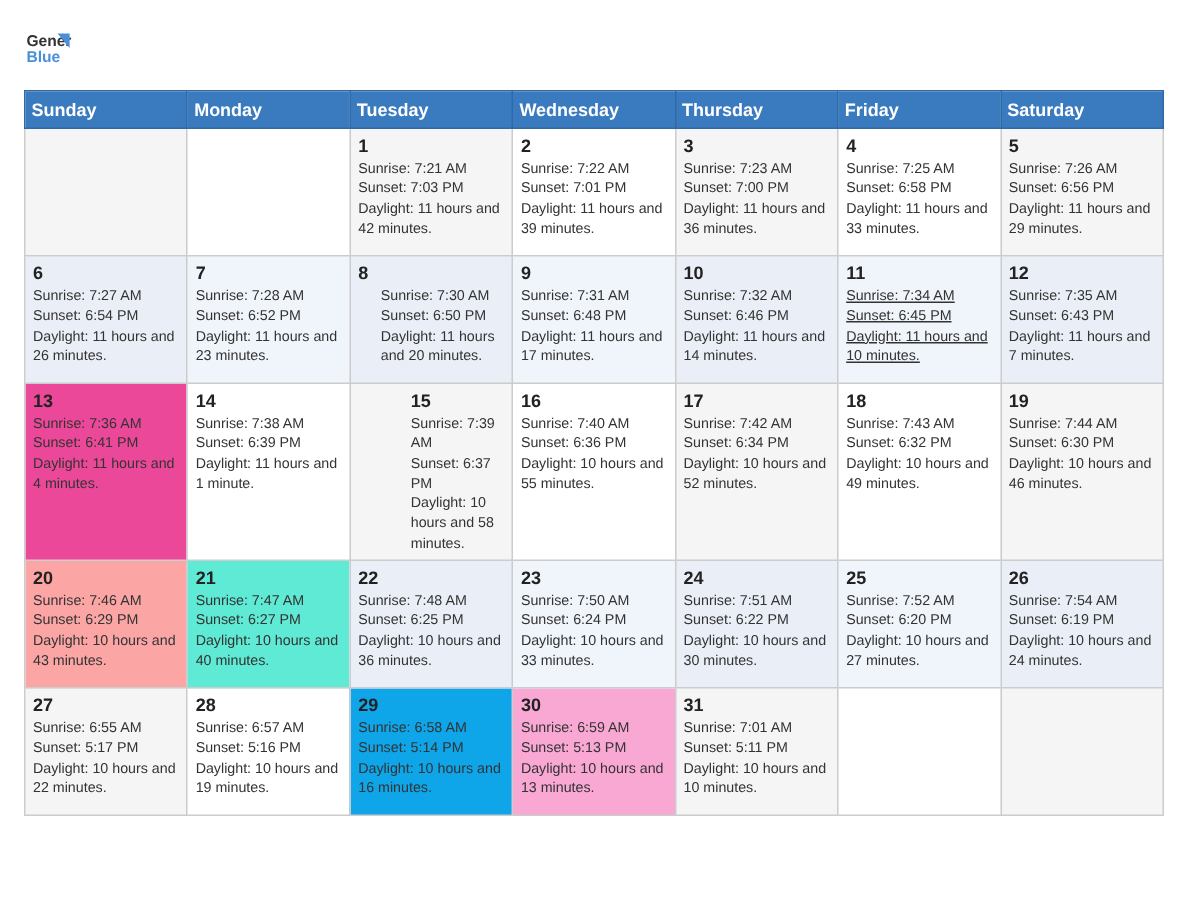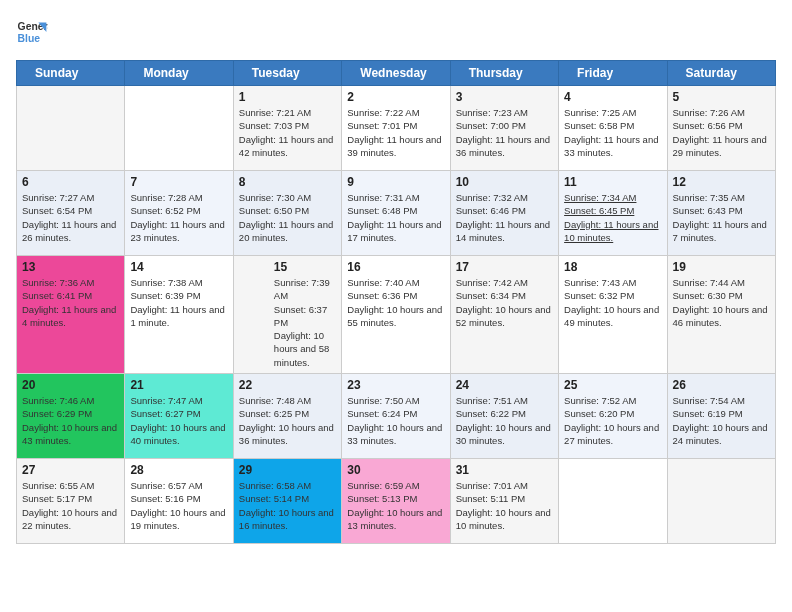--- a/index.html
+++ b/index.html
@@ -40,21 +40,21 @@
     table {
       width: 100%;
       border-collapse: collapse;
       table-layout: fixed;
     }
     th {
       background-color: #3a7abf;
       color: white;
       font-size: 12px;
       font-weight: bold;
-      padding: 5px 18px;
+      padding: 5px 4px;
       text-align: left;
       border: 1px solid #2e6aa8;
     }
     td {
       border: 1px solid #ccc;
       vertical-align: top;
       padding: 4px 5px;
       font-size: 10px;
       color: #333;
       height: 85px;
@@ -160,21 +160,21 @@
 Daylight: 11 hours and 26 minutes.</div>
         </td>
         <td style="background-color: rgb(240, 244, 251);">
           <span class="day-num">7</span>
           <div class="day-info" style="white-space: pre-line;">Sunrise: 7:28 AM
 Sunset: 6:52 PM
 Daylight: 11 hours and 23 minutes.</div>
         </td>
         <td style="background-color: rgb(234, 239, 247);">
           <span class="day-num">8</span>
-          <div class="day-info" style="white-space: pre-line;">Sunrise: 7:30 AM
+          <div class="day-info" style="white-space: pre-line; margin-left: 15px;">Sunrise: 7:30 AM
 Sunset: 6:50 PM
 Daylight: 11 hours and 20 minutes.</div>
         </td>
         <td style="background-color: rgb(240, 244, 251);">
           <span class="day-num">9</span>
           <div class="day-info" style="white-space: pre-line;">Sunrise: 7:31 AM
 Sunset: 6:48 PM
 Daylight: 11 hours and 17 minutes.</div>
         </td>
         <td style="background-color: rgb(234, 239, 247);">
@@ -234,21 +234,21 @@
 Daylight: 10 hours and 49 minutes.</div>
         </td>
         <td style="background-color: rgb(245, 245, 245);">
           <span class="day-num">19</span>
           <div class="day-info" style="white-space: pre-line;">Sunrise: 7:44 AM
 Sunset: 6:30 PM
 Daylight: 10 hours and 46 minutes.</div>
         </td>
       </tr>
       <tr>
-        <td style="background-color: #22c55e;">
+        <td style="background-color: #fca5a5;">
           <span class="day-num">20</span>
           <div class="day-info" style="white-space: pre-line;">Sunrise: 7:46 AM
 Sunset: 6:29 PM
 Daylight: 10 hours and 43 minutes.</div>
         </td>
         <td style="background-color: #5eead4; margin-top: 44px;">
           <span class="day-num">21</span>
           <div class="day-info" style="white-space: pre-line;">Sunrise: 7:47 AM
 Sunset: 6:27 PM
 Daylight: 10 hours and 40 minutes.</div>

